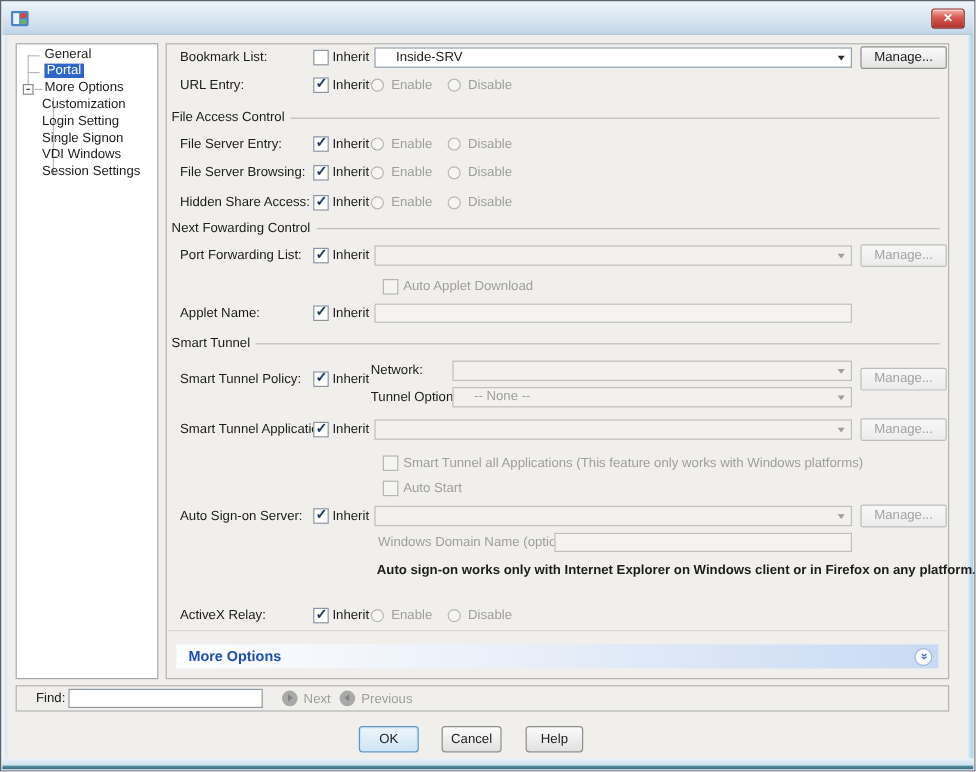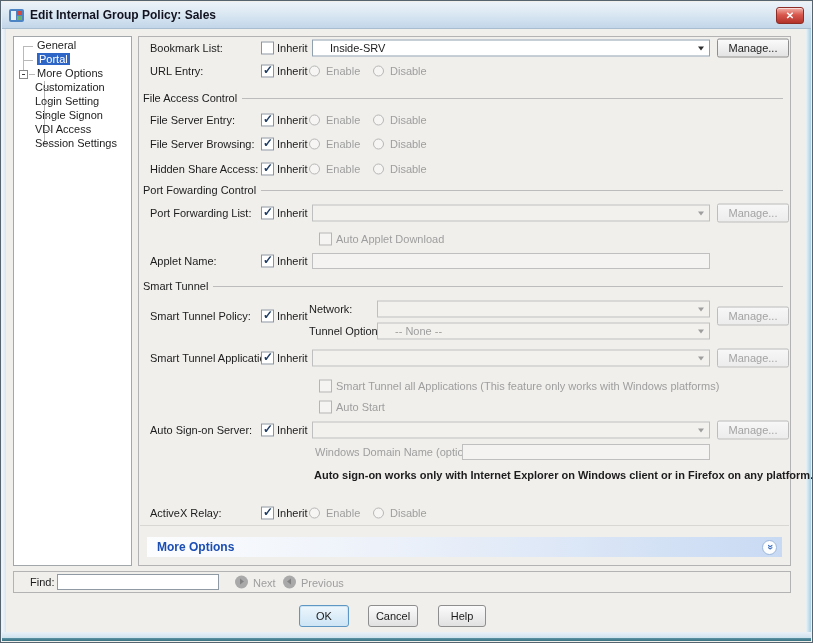--- a/index.html
+++ b/index.html
@@ -125,39 +125,38 @@
 
 <div class="window">
 
   <div class="titlebar">
     <svg width="15" height="13">
       <rect x="0" y="0" width="15" height="13" rx="2" fill="#4c84c4"></rect>
       <rect x="2" y="2" width="5" height="9" fill="#e8f0f8"></rect>
       <rect x="8" y="2" width="5" height="4" fill="#d24b42"></rect>
       <rect x="8" y="7" width="5" height="4" fill="#6cb26f"></rect>
     </svg>
-    <span class="title-text">Edit Internal Group Policy: Sales</span>
     <div class="close-btn">
       <span>✕</span>
     </div>
   </div>
   <div class="edge-left"></div>
   <div class="edge-right"></div>
   <div class="edge-bottom"></div>
 
   <div class="tree-panel">
     <div class="vline-root"></div>
     <div class="vline-child"></div>
     <div class="tree-item root"><span>General</span></div>
     <div class="tree-item root"><span class="tree-sel">Portal</span></div>
     <div class="tree-item root mo"><span>More Options</span></div>
     <div class="tree-item child"><span>Customization</span></div>
     <div class="tree-item child"><span>Login Setting</span></div>
     <div class="tree-item child"><span>Single Signon</span></div>
-    <div class="tree-item child"><span>VDI Access</span></div>
+    <div class="tree-item child"><span>VDI Windows</span></div>
     <div class="tree-item child"><span>Session Settings</span></div>
     <div class="expander"></div>
   </div>
 
   <div class="content-panel">
 
     <div class="row" style="top:2px">
       <span class="at-label">Bookmark List:</span>
       <span class="cb at-cb"></span>
       <span class="at-inh">Inherit</span>
@@ -204,21 +203,21 @@
       <span class="at-label">Hidden Share Access:</span>
       <span class="cb at-cb checked"></span>
       <span class="at-inh">Inherit</span>
       <span class="rb at-rad1"></span>
       <span class="gray at-rad1t">Enable</span>
       <span class="rb at-rad2"></span>
       <span class="gray at-rad2t">Disable</span>
     </div>
 
     <div class="sep" style="top:146px">
-      <span class="sep-label">Port Fowarding Control</span>
+      <span class="sep-label">Next Fowarding Control</span>
         <span class="sep-line"></span>
     </div>
 
     <div class="row" style="top:167px">
       <span class="at-label">Port Forwarding List:</span>
       <span class="cb at-cb checked"></span>
       <span class="at-inh">Inherit</span>
       <div class="combo disabled at-field"><span></span><span class="arr"></span></div>
       <div class="mbtn disabled at-manage"><span>Manage...</span></div>
     </div>

